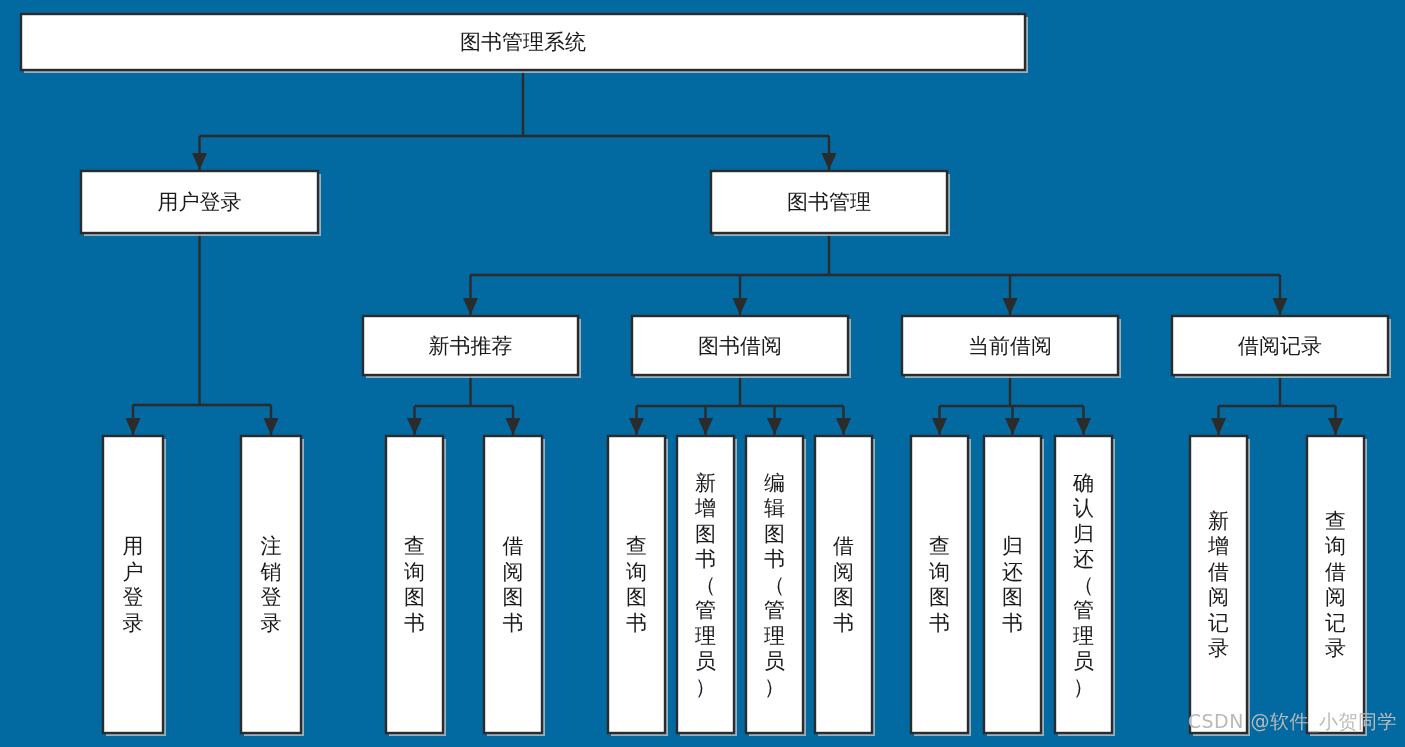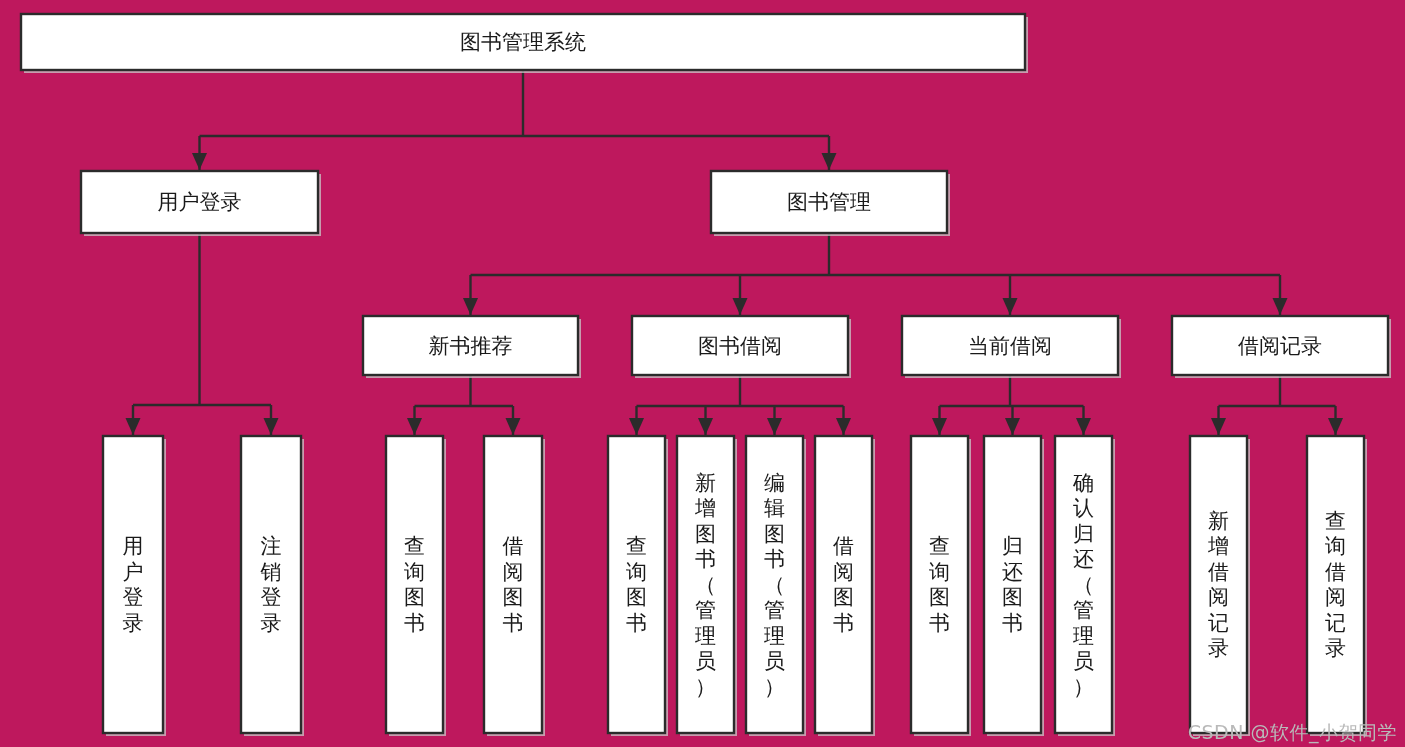--- a/index.html
+++ b/index.html
@@ -8,21 +8,21 @@
     padding: 0;
     background: #ffffff;
   }
   body {
     font-family: "DejaVu Sans", "Liberation Sans", sans-serif;
   }
   #diagram-root {
     position: relative;
     width: 1405px;
     height: 747px;
-    background: #be185d;
+    background: #0369a1;
     overflow: hidden;
   }
   svg#flow-svg {
     position: absolute;
     left: 0;
     top: 0;
     width: 1405px;
     height: 747px;
     display: block;
   }
@@ -57,21 +57,21 @@
   .node-label-v {
     font-family: "DejaVu Sans", "Liberation Sans", sans-serif;
     font-size: 21px;
     fill: #1a1a1a;
     text-anchor: middle;
     white-space: pre;
   }
   .watermark-text {
     position: absolute;
     right: 8px;
-    bottom: 1px;
+    bottom: 12px;
     font-family: "DejaVu Sans", "Liberation Sans", sans-serif;
     font-size: 19px;
     color: #b9b9b9;
     letter-spacing: 0.5px;
     user-select: none;
     pointer-events: none;
   }
 </style>
 </head>
 <body>

